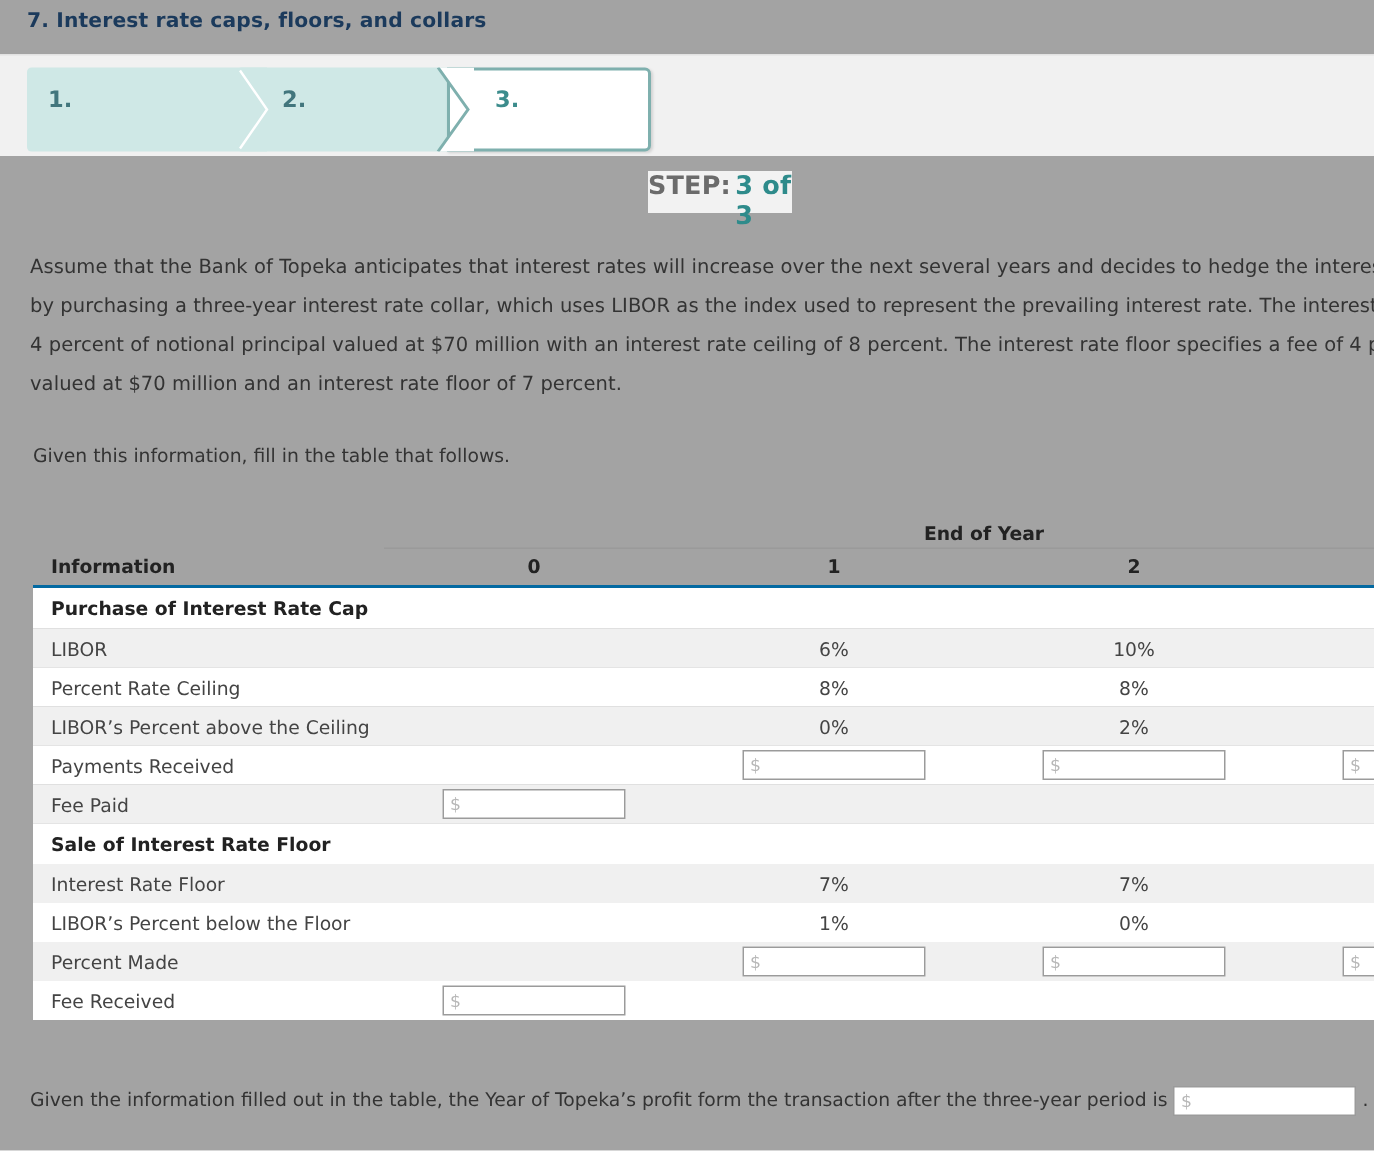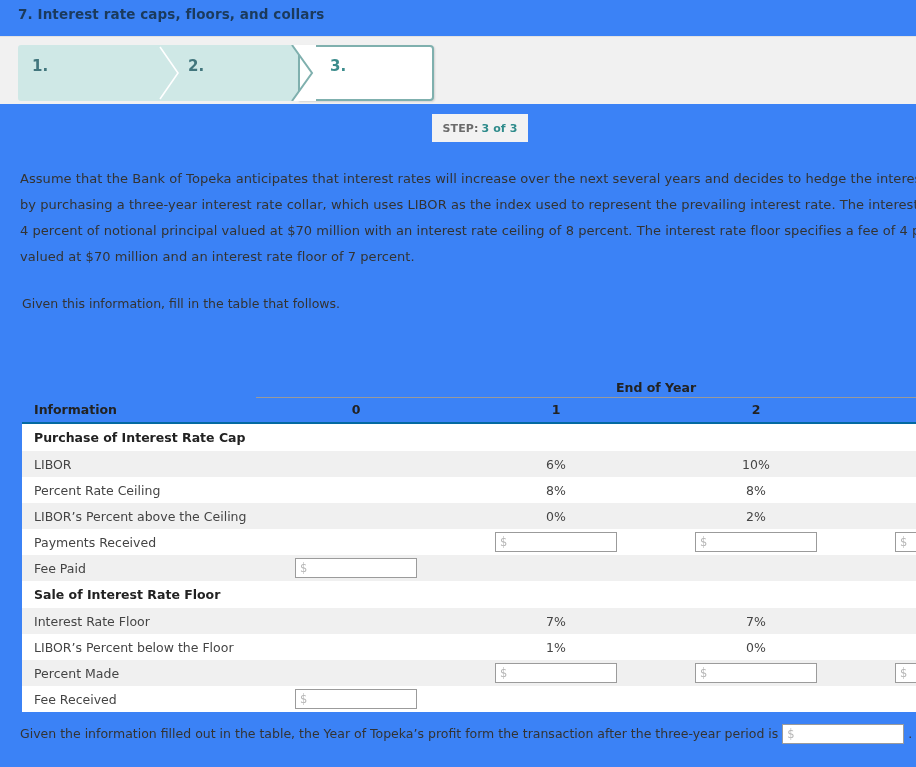--- a/index.html
+++ b/index.html
@@ -10,21 +10,21 @@
     width: 916px;
     height: 767px;
     background: #ffffff;
     font-family: "DejaVu Sans", "Liberation Sans", sans-serif;
     overflow: hidden;
   }
   .page {
     position: relative;
     width: 916px;
     height: 767px;
-    background: #3b82f6;
+    background: #a3a3a3;
   }
 
   
   .title {
     position: absolute;
     left: 18px;
     top: 6px;
     font-size: 13.5px;
     font-weight: bold;
     color: #1b3a5c;
@@ -90,25 +90,25 @@
   #chev2 { left: 272px; }
 
   
   .step-label {
     position: absolute;
     left: 432px;
     top: 114px;
     width: 96px;
     height: 28px;
     background: #f2f2f2;
-    font-size: 11px;
+    font-size: 17px;
     font-weight: bold;
     color: #6b6b6b;
     display: flex;
-    align-items: center;
+    align-items: flex-start;
     justify-content: center;
     letter-spacing: 0.1px;
   }
   .step-label .step-val { color: #2e8b8b; margin-left: 3px; }
 
   
   .para {
     position: absolute;
     left: 20px;
     top: 166px;
@@ -123,21 +123,21 @@
     left: 22px;
     top: 296px;
     font-size: 12.5px;
     color: #333333;
   }
 
   
   .tbl-wrap {
     position: absolute;
     left: 22px;
-    top: 380px;
+    top: 348px;
     width: 834px;
   }
   table.grid {
     width: 834px;
     border-collapse: collapse;
     table-layout: fixed;
     font-size: 12.5px;
     color: #333333;
   }
   table.grid col.c0 { width: 234px; }

